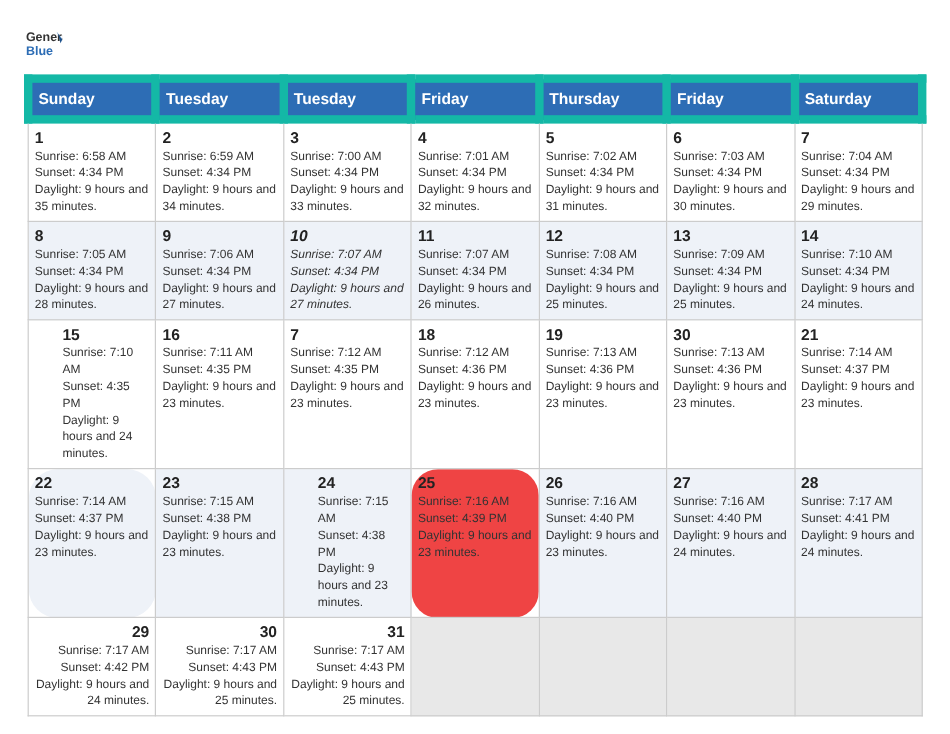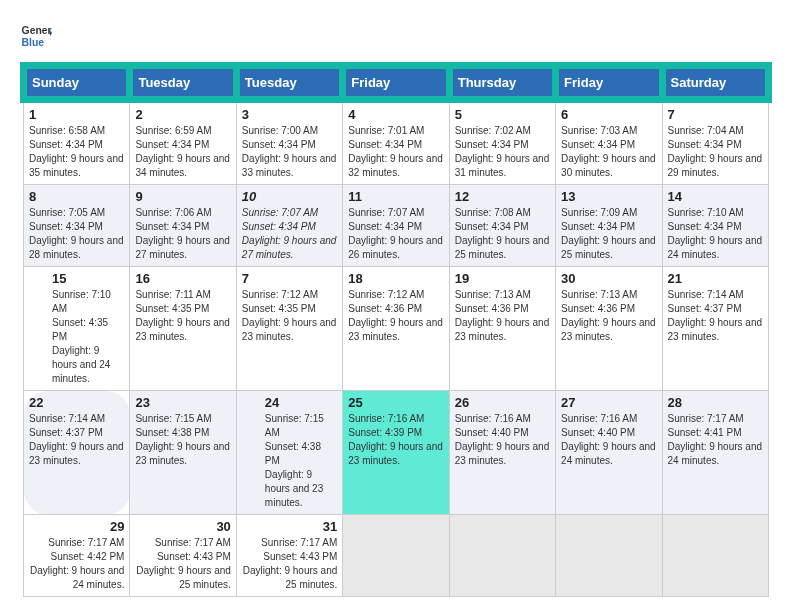--- a/index.html
+++ b/index.html
@@ -212,21 +212,21 @@
           <div class="day-info">Sunrise: 7:14 AM<br>Sunset: 4:37 PM<br>Daylight: 9 hours and 23 minutes.</div>
         </td>
         <td style="background: rgb(238, 242, 248);">
           <span class="day-num">23</span>
           <div class="day-info">Sunrise: 7:15 AM<br>Sunset: 4:38 PM<br>Daylight: 9 hours and 23 minutes.</div>
         </td>
         <td style="background: rgb(238, 242, 248); padding-left: 28px;">
           <span class="day-num">24</span>
           <div class="day-info">Sunrise: 7:15 AM<br>Sunset: 4:38 PM<br>Daylight: 9 hours and 23 minutes.</div>
         </td>
-        <td style="background: #5eead4;">
+        <td style="background: #ef4444; border-radius: 22px;">
           <span class="day-num">25</span>
           <div class="day-info">Sunrise: 7:16 AM<br>Sunset: 4:39 PM<br>Daylight: 9 hours and 23 minutes.</div>
         </td>
         <td style="background: rgb(238, 242, 248);">
           <span class="day-num">26</span>
           <div class="day-info">Sunrise: 7:16 AM<br>Sunset: 4:40 PM<br>Daylight: 9 hours and 23 minutes.</div>
         </td>
         <td style="background: rgb(238, 242, 248);">
           <span class="day-num">27</span>
           <div class="day-info">Sunrise: 7:16 AM<br>Sunset: 4:40 PM<br>Daylight: 9 hours and 24 minutes.</div>

